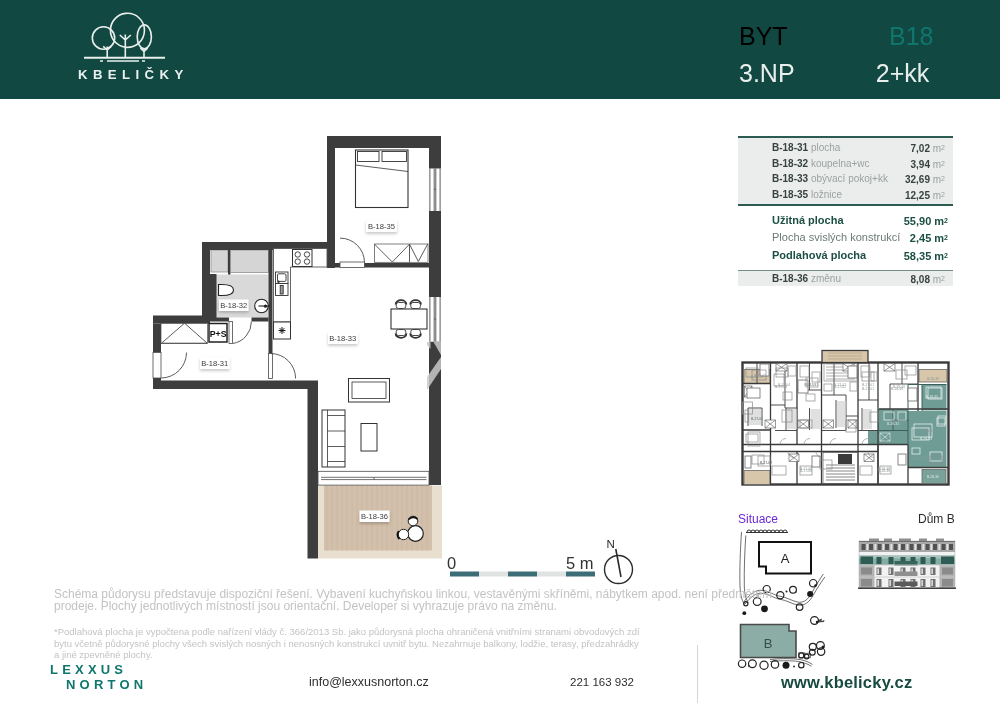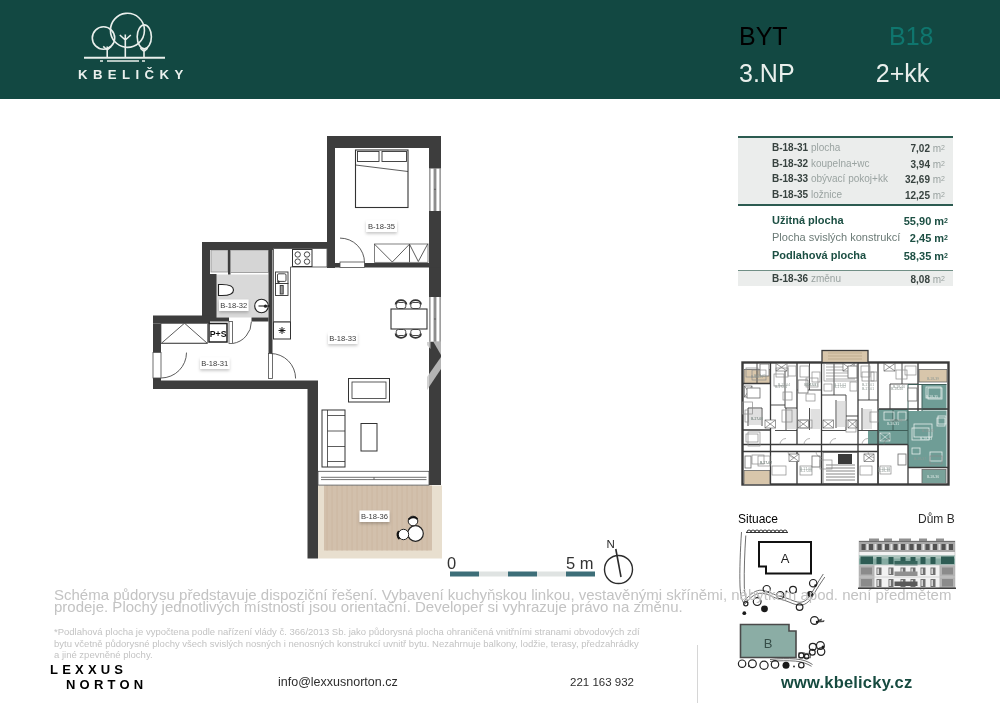--- a/index.html
+++ b/index.html
@@ -731,29 +731,29 @@
   <div style="height:1.5px;background:#718f86;"></div>
 
   <div style="background:#ebedec;">
     <div class="trow" style="height:15px;">
         <span class="tl"><b class="td">B-18-36</b> <span class="tg">změnu</span></span>
         <span class="tr"><b class="td">8,08</b> <span class="tg">m<sup>2</sup></span></span>
       </div>
   </div>
 </div>
 
-<div class="abs" style="left:738px;top:512px;font-size:12px;color:#000000;">Situace</div>
+<div class="abs" style="left:738px;top:512px;font-size:12px;color:#6d28d9;">Situace</div>
 
 <div class="abs" style="left:918px;top:512px;font-size:12px;color:#2b2b2b;">Dům B</div>
 
-<div class="abs" style="left:54px;top:589px;font-size:15px;line-height:11.6px;color:#c3c3c3;white-space:nowrap;">Schéma půdorysu představuje dispoziční řešení. Vybavení kuchyňskou linkou, vestavěnými skříněmi, nábytkem apod. není předmětem<br>prodeje. Plochy jednotlivých místností jsou orientační. Developer si vyhrazuje právo na změnu.</div>
+<div class="abs" style="left:54px;top:589px;font-size:12px;line-height:11.6px;color:#c3c3c3;white-space:nowrap;">Schéma půdorysu představuje dispoziční řešení. Vybavení kuchyňskou linkou, vestavěnými skříněmi, nábytkem apod. není předmětem<br>prodeje. Plochy jednotlivých místností jsou orientační. Developer si vyhrazuje právo na změnu.</div>
 
 <div class="abs" style="left:54px;top:626px;font-size:9.5px;line-height:11.6px;color:#c3c3c3;white-space:nowrap;">*Podlahová plocha je vypočtena podle nařízení vlády č. 366/2013 Sb. jako půdorysná plocha ohraničená vnitřními stranami obvodových zdí<br>bytu včetně půdorysné plochy všech svislých nosných i nenosných konstrukcí uvnitř bytu. Nezahrnuje balkony, lodžie, terasy, předzahrádky<br>a jiné zpevněné plochy.</div>
 
-<div class="abs" style="left:50px;top:663px;color:#000000;font-size:13px;font-weight:bold;letter-spacing:4.2px;line-height:14.5px;">LEXXUS<br><span style="margin-left:16px;text-align:right;">NORTON</span></div>
-
-<div class="abs" style="left:278px;top:675px;width:130px;font-size:12.5px;color:#2e2e2e;">info@lexxusnorton.cz</div>
+<div class="abs" style="left:50px;top:663px;color:#0f766e;font-size:13px;font-weight:bold;letter-spacing:4.2px;line-height:14.5px;">LEXXUS<br><span style="margin-left:16px;text-align:right;">NORTON</span></div>
+
+<div class="abs" style="left:309px;top:675px;width:130px;font-size:12.5px;color:#2e2e2e;">info@lexxusnorton.cz</div>
 
 <div class="abs" style="left:534px;top:676px;width:100px;font-size:11.5px;color:#2e2e2e;text-align:right;">221 163 932</div>
 
 <div class="abs" style="left:697px;top:645px;width:1px;height:58px;background:#d6d6d6;"></div>
 
 <div class="abs" style="left:781px;top:673px;width:180px;font-size:16.5px;font-weight:bold;color:#174b40;letter-spacing:0.2px;">www.kbelicky.cz</div>
 
 </body></html>

